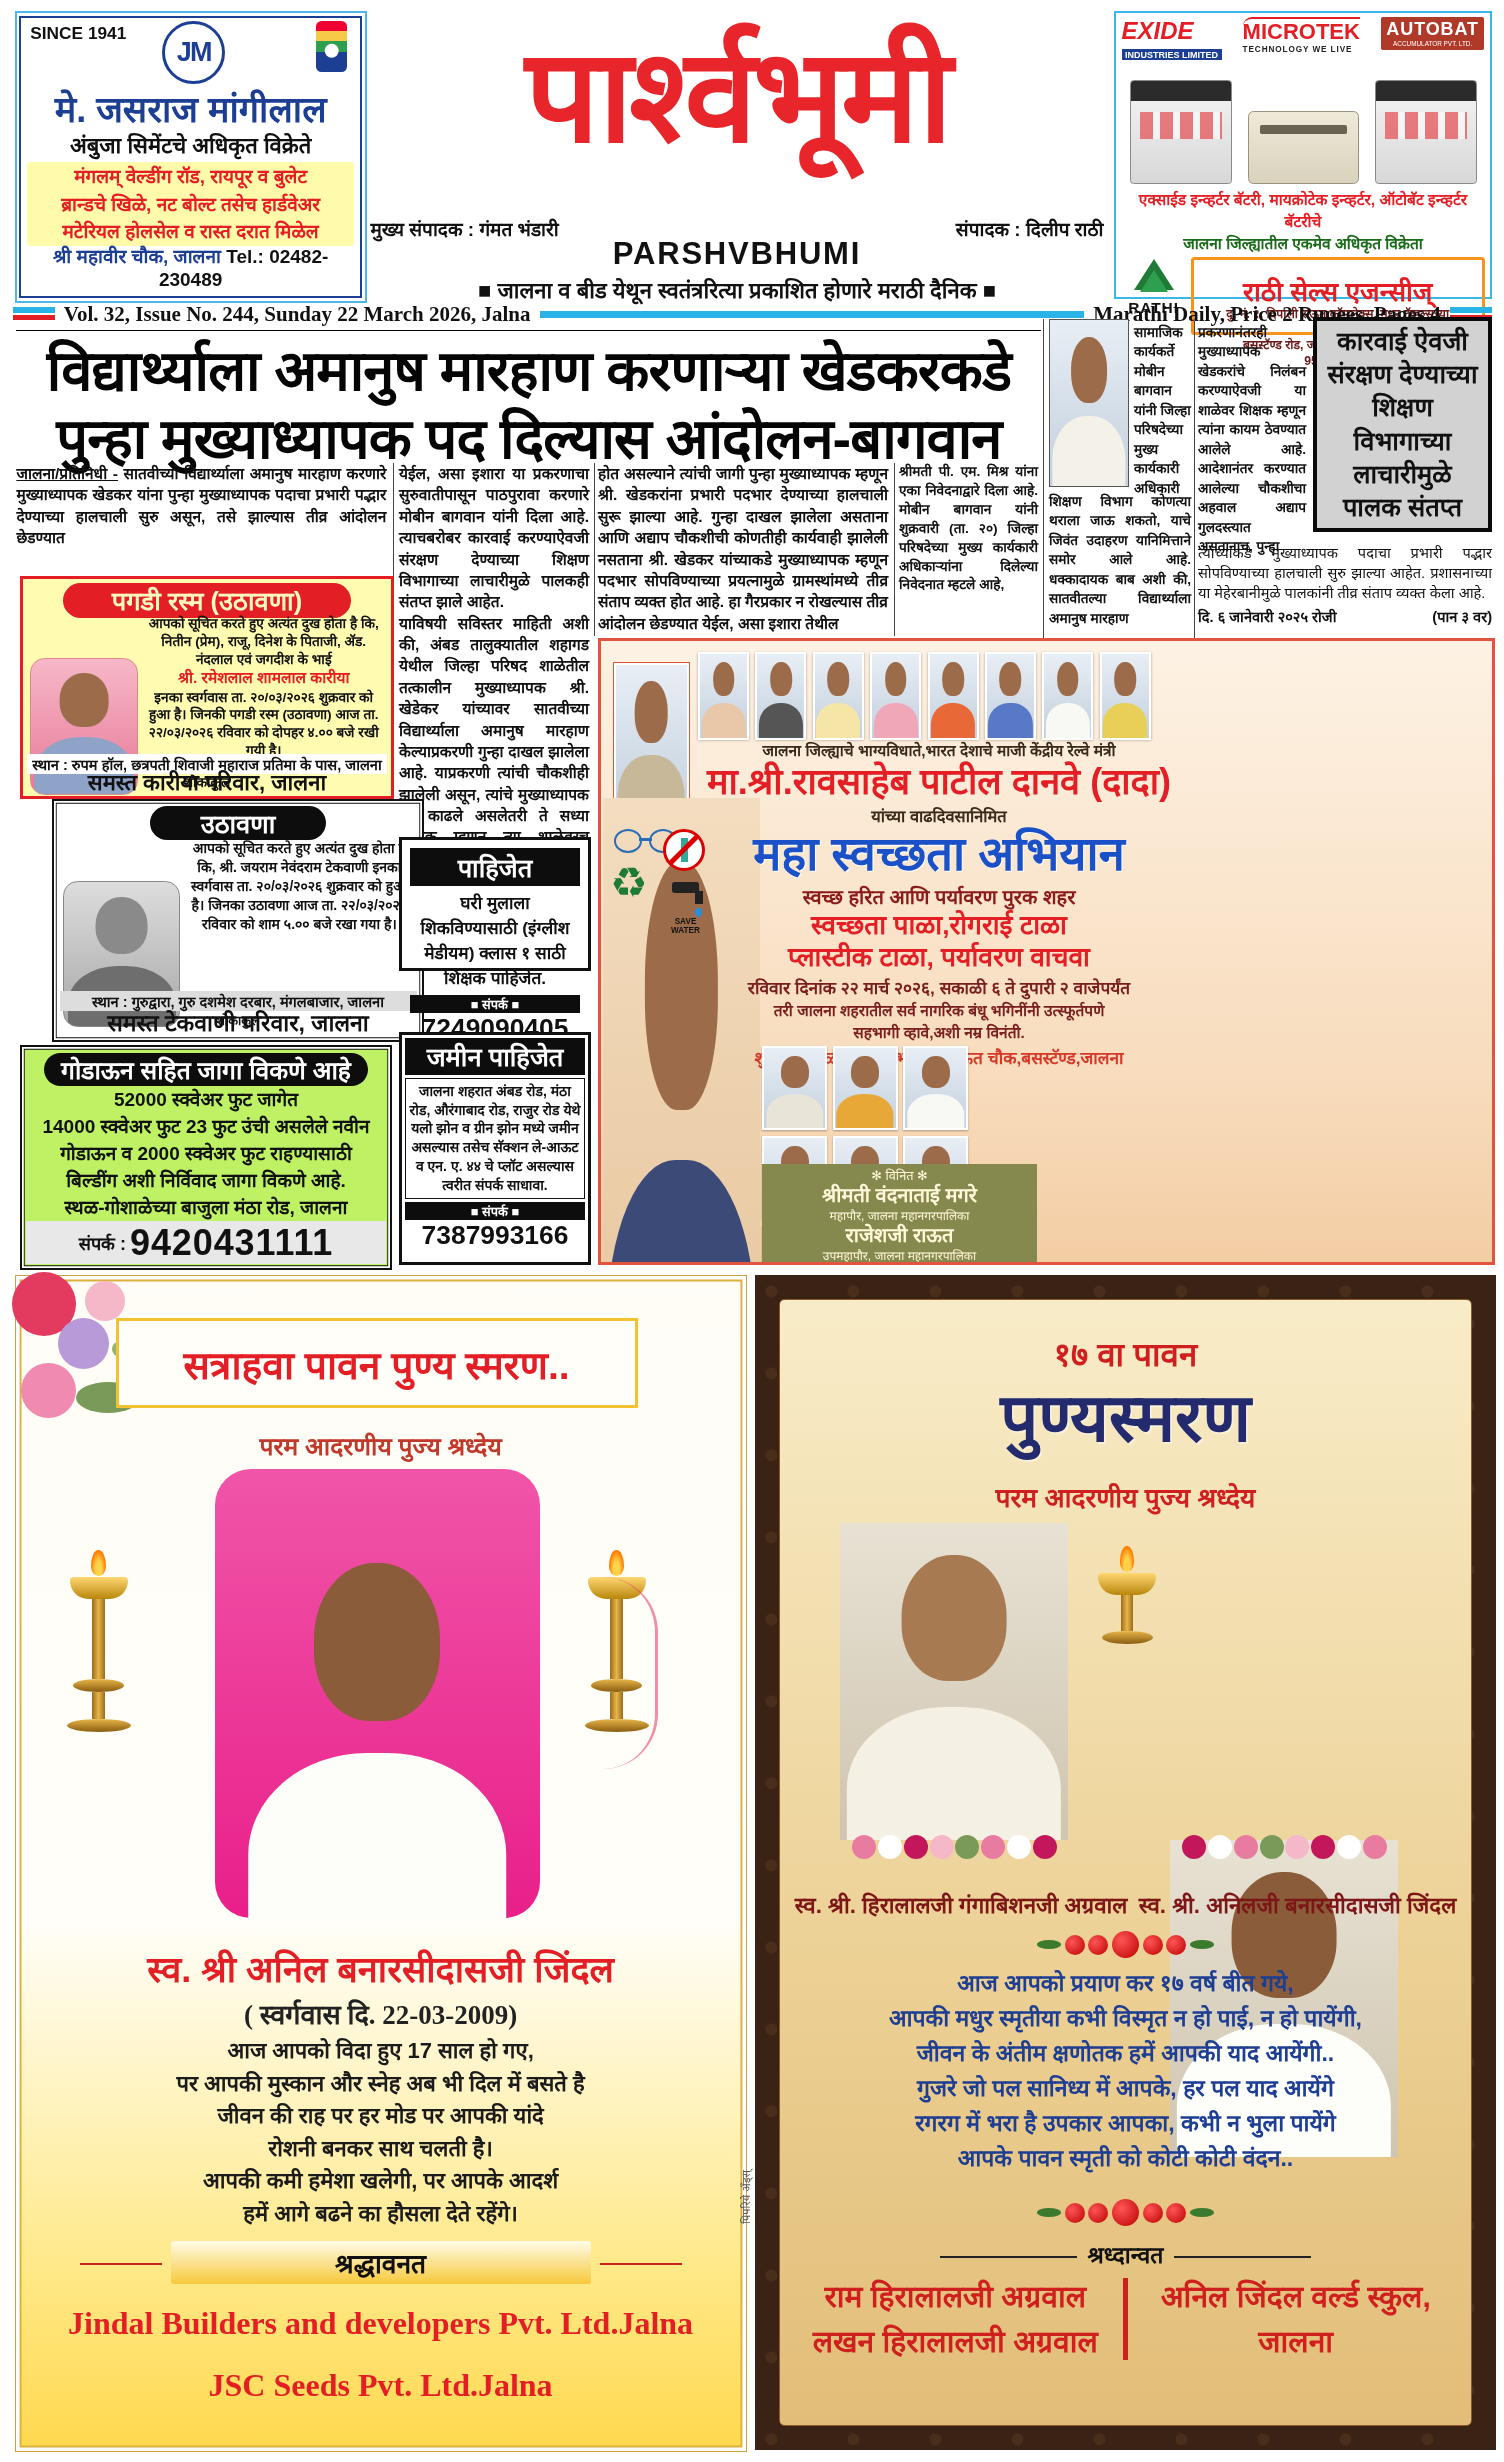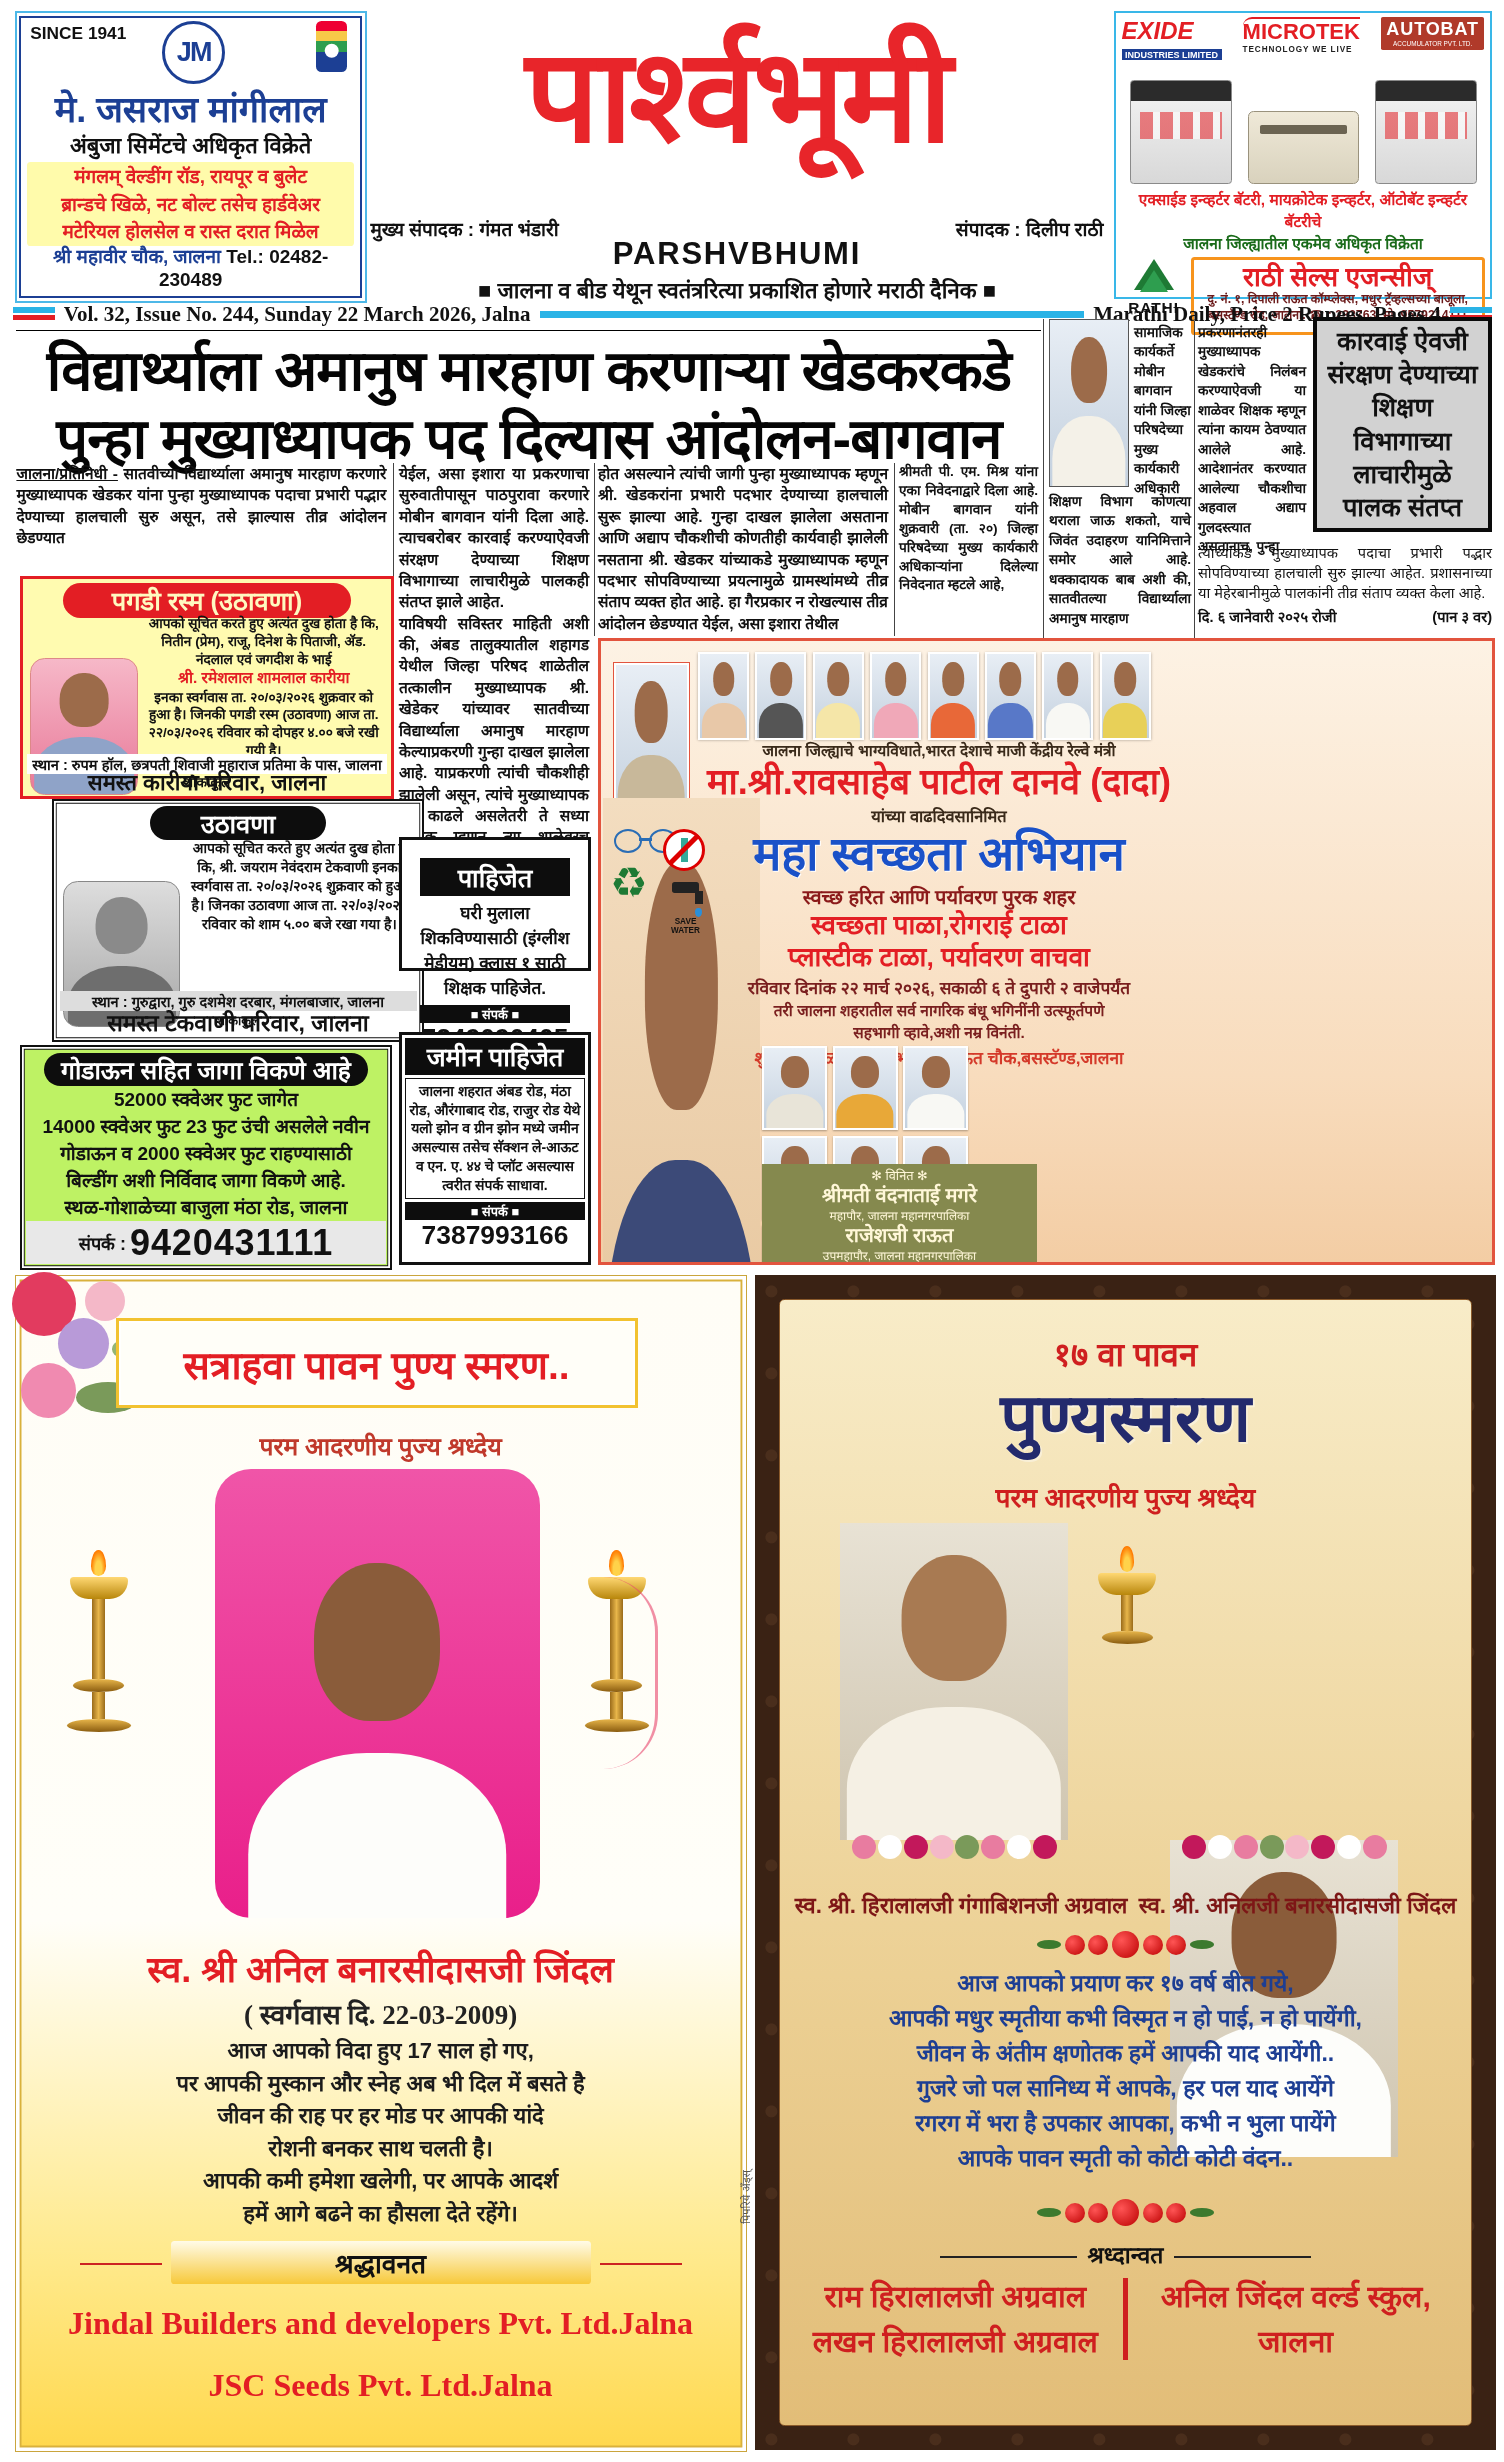--- a/index.html
+++ b/index.html
@@ -50,21 +50,21 @@
   .battery:after{content:"";position:absolute;left:9px;right:9px;top:31px;height:27px;background:repeating-linear-gradient(90deg,#e31e24 0 12.8px,#fff 12.8px 20px);opacity:.55;}
   .inverter{width:109px;height:71px;background:linear-gradient(180deg,#efe9d8,#d9d2bd);border:1.8px solid #9a927d;border-radius:5.5px;position:relative;}
   .inverter:before{content:"";position:absolute;left:11px;top:12.8px;right:11px;height:9px;background:#6b6452;border-radius:1.8px;}
   .tr-line1{font-size:15.5px;font-weight:bold;color:#e31e24;text-align:center;margin-top:3.6px;}
   .tr-line2{font-size:15.5px;font-weight:bold;color:#1a6b1a;text-align:center;}
   .tr-bot{display:flex;align-items:stretch;gap:5.5px;margin-top:3.6px;height:78px;}
   .rathi{width:64px;text-align:center;}
   .rathi .tree{width:0;height:0;margin:1.8px auto 0;border-left:20px solid transparent;border-right:20px solid transparent;border-bottom:31px solid #1e7a34;}
   .rathi .tree2{width:0;height:0;margin:-20px auto 0;border-left:14.6px solid transparent;border-right:14.6px solid transparent;border-bottom:22px solid #2e9e4f;}
   .rathi .rt{font-size:15.5px;font-weight:bold;letter-spacing:0.9px;margin-top:7.3px;}
-  .rathi-box{flex:1;border:3.6px solid #f7941d;border-radius:3.6px;text-align:center;padding:3px;}
+  .rathi-box{flex:1;border:3.6px solid #f7941d;border-radius:3.6px;text-align:center;padding:18px;}
   .rathi-box .shop{color:#e31e24;font-size:26.4px;font-weight:bold;line-height:1.1;}
   .rathi-box .adr{font-size:12.3px;font-weight:bold;color:#6b1a1a;line-height:1.25;}
 
   
   .dateline{left:12.8px;top:301px;width:1479px;height:27px;display:flex;align-items:center;gap:9px;}
   .stripes{width:42px;height:14.6px;display:flex;flex-direction:column;gap:1.8px;}
   .stripes i{display:block;height:5.5px;}
   .stripes .c{background:#2ab3e6;} .stripes .r{background:#e31e24;}
   .dl-txt{font-family:"Liberation Serif","DejaVu Serif",serif;font-size:21px;font-weight:bold;white-space:nowrap;}
   .dl-bar{flex:1;height:6.4px;background:#2ab3e6;}
@@ -109,21 +109,21 @@
   .shok2{position:absolute;left:0;right:0;top:210px;text-align:center;font-size:12.8px;font-weight:bold;}
   .family2{position:absolute;left:0;right:0;bottom:1.8px;text-align:center;font-size:23px;font-weight:800;}
 
   .godown{left:20px;top:1045px;width:368px;height:221px;border:2.7px solid #111;background:#bef264;box-shadow:inset 0 0 0 1.8px #fff,inset 0 0 0 2.7px #111;}
   .pill-k2{margin:5.5px auto 1.8px;width:88%;background:#0d0d0d;color:#fff;border-radius:27px;text-align:center;font-size:24.6px;font-weight:bold;}
   .godown .lines{text-align:center;font-size:19px;font-weight:bold;line-height:1.42;margin-top:1.8px;}
   .godown .contact{position:absolute;left:3.6px;right:3.6px;bottom:3.6px;background:#e8e8e8;text-align:center;padding:0.9px 0;}
   .godown .contact .lbl{font-size:18px;font-weight:bold;vertical-align:middle;}
   .godown .contact .ph{font-size:36px;font-weight:900;letter-spacing:0.9px;vertical-align:middle;}
 
-  .pahijet{left:399px;top:837px;width:192px;height:134px;border:3.6px solid #111;background:#fff;padding:18px;box-sizing:border-box;}
+  .pahijet{left:399px;top:837px;width:192px;height:134px;border:3.6px solid #111;background:#fff;padding:8px;box-sizing:border-box;}
   .bar-k{background:#0d0d0d;color:#fff;text-align:center;font-size:25.5px;font-weight:bold;padding:1.8px 0;}
   .pahijet .bd{text-align:center;font-size:17.3px;font-weight:bold;line-height:1.45;margin-top:5.5px;}
   .cbar{background:#0d0d0d;color:#fff;text-align:center;font-size:12.8px;font-weight:bold;margin-top:3.6px;}
   .ph-big{text-align:center;font-size:26.4px;font-weight:900;}
 
   .jamin{left:399px;top:1032px;width:192px;height:233px;border:3.6px solid #111;background:#fff;padding:2.7px;box-sizing:border-box;}
   .jamin .bd{border:1.8px solid #111;margin-top:2.7px;text-align:center;font-size:14px;font-weight:bold;line-height:1.35;padding:2.7px 1.8px;}
 
   
   .mainad{left:598px;top:638px;width:897px;height:627px;border:3.6px solid #e2543e;box-sizing:border-box;

